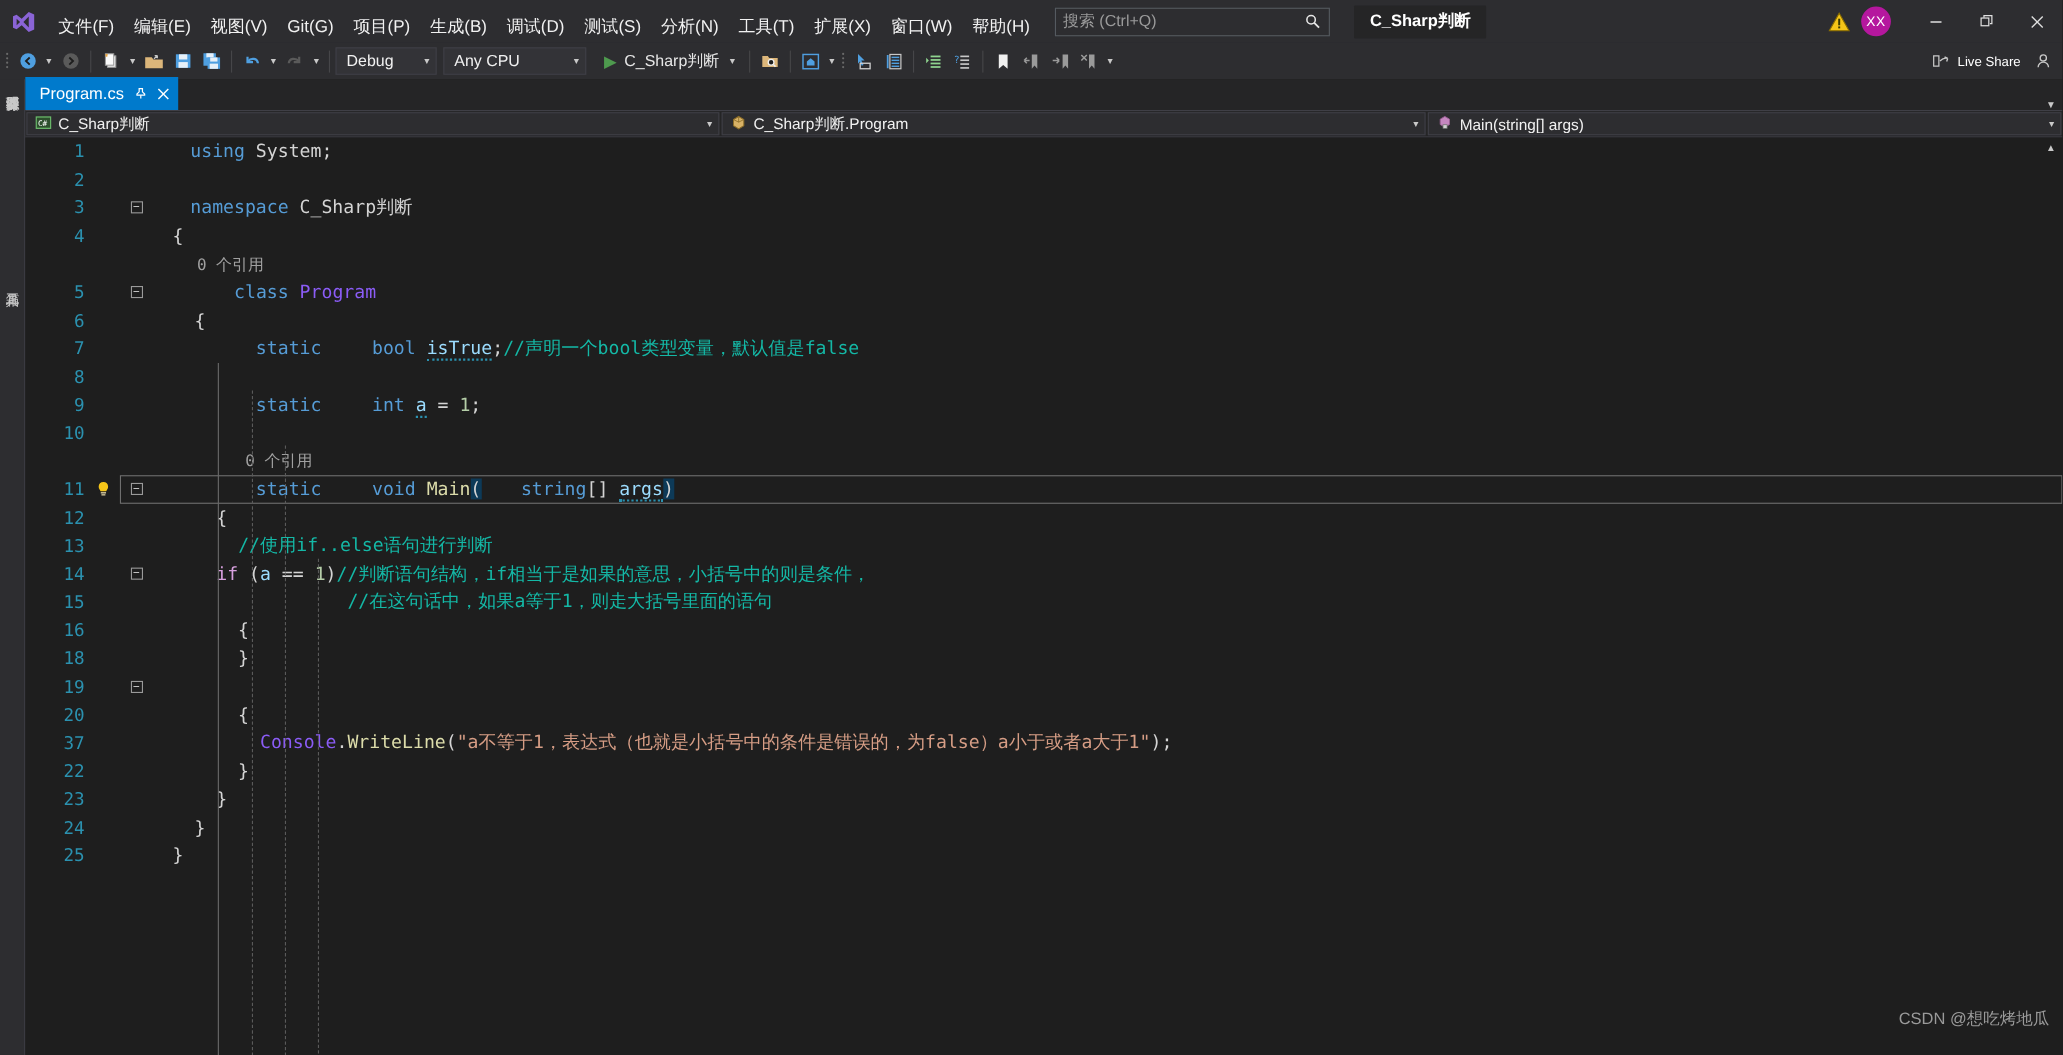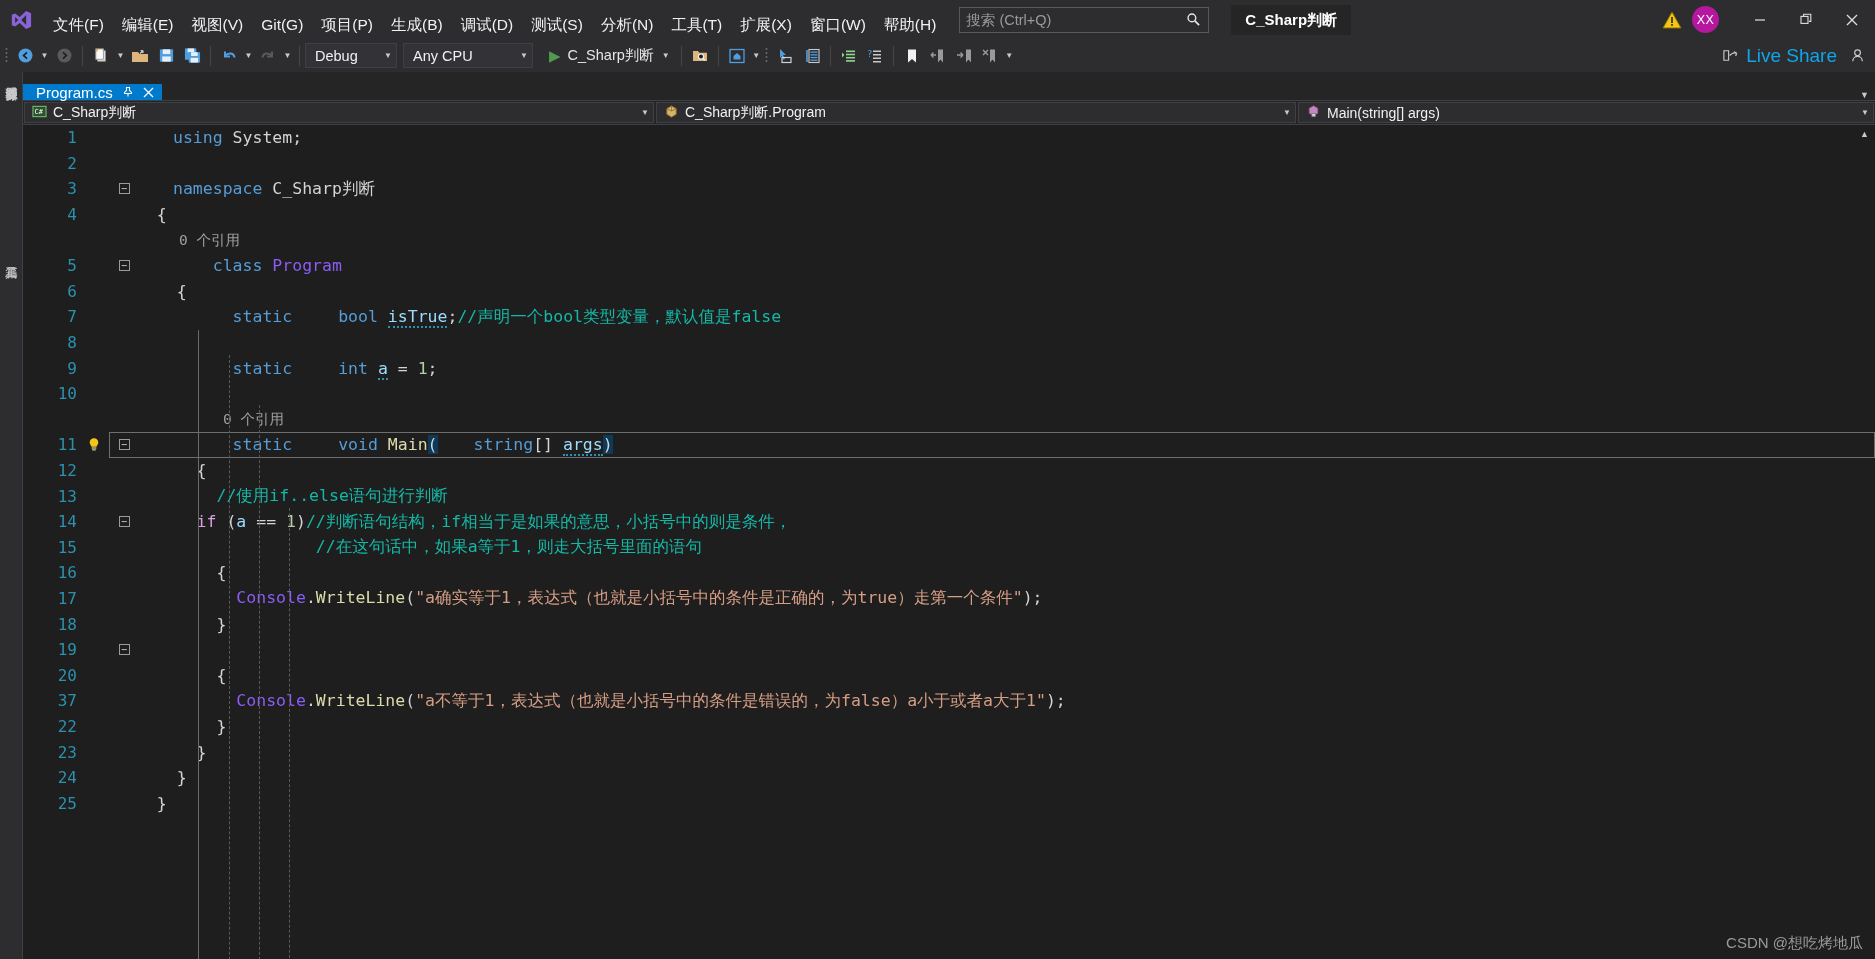--- a/index.html
+++ b/index.html
@@ -61,21 +61,21 @@
   .tb-caret { width: 13px; height: 26px; display:flex; align-items:center; justify-content:center; color:#c9c9c9; font-size:8px;}
   .tb-sep { width: 1px; height: 20px; background: #464649; margin: 0 5px; }
   .combo {
     height: 25px; min-width: 70px; background: #333337; border: 1px solid #3f3f46;
     display: flex; align-items: center; padding: 0 4px 0 9px; color: #f1f1f1; font-size: 14.5px;
   }
   .combo .cap { margin-left: auto; padding-left: 12px; font-size: 8px; color: #c9c9c9; }
   .run-btn { display: flex; align-items: center; height: 26px; padding: 0 6px; color: #e6e6e6; font-size: 14.5px; }
   .play { color: #4e9a4e; font-size: 15px; margin-right: 7px; }
   .live-share {
-    margin-left: auto; display: flex; align-items: center; color: #0ea5e9; font-size: 19px;
+    margin-left: auto; display: flex; align-items: center; color: #ffffff; font-size: 12px;
     padding: 0 8px; height: 27px;
   }
 
   
   .body-row { flex: 1; display: flex; min-height: 0; }
   .left-rail {
     width: 23px; flex: 0 0 23px; background: #2d2d30; position: relative;
     border-right: 1px solid #3f3f46;
   }
   .rail-label {
@@ -85,21 +85,21 @@
     white-space: nowrap; transform: translateX(-50%);
   }
   .rail-label.a { top: 6px; }
   .rail-label.b { top: 185px; }
 
   .editor-col { flex: 1; display: flex; flex-direction: column; min-width: 0; background:#1e1e1e;}
 
   
   .tabstrip { height: 28px; flex: 0 0 28px; background: #252526; display: flex; align-items: flex-end; position: relative;}
   .tab {
-    height: 16px; background: #007acc; color: #ffffff; display: flex; align-items: center;
+    height: 30px; background: #007acc; color: #ffffff; display: flex; align-items: center;
     padding: 0 8px 0 13px; font-size: 15px; gap: 9px;
   }
   .tab .pin, .tab .x { font-size: 14px; color: #ffffff; display:flex; align-items:center; }
   .tabstrip-right { margin-left:auto; display:flex; align-items:center; padding-right:6px; color:#c9c9c9; font-size:9px;}
 
   
   .navbar {
     height: 25px; flex: 0 0 25px; background: #252526; display: flex; align-items: stretch;
     border-top: 1px solid #3f3f46; border-bottom: 1px solid #3f3f46;
   }
@@ -150,21 +150,21 @@
 
   .curline {
     position: absolute; left: 86px; right: 0; height: 25.6px;
     border: 1px solid #6e6e6e; pointer-events: none;
   }
   
   .guide { position: absolute; top: 0; bottom: 0; width: 1px; border-left: 1px dashed #5a5a5a; }
   .guide.solid { border-left: 1px solid #6a6a6a; }
 
   .watermark {
-    position: absolute; right: 12px; bottom: 6px; color: #9a9a9a; font-size: 15px;
+    position: absolute; right: 12px; bottom: 23px; color: #9a9a9a; font-size: 15px;
     font-family: "Liberation Sans", sans-serif;
   }
   .topcaret { position:absolute; right:6px; top:4px; color:#c9c9c9; font-size:9px; }
 </style>
 </head>
 <body>
 
 <div class="app">
 
   <div class="titlebar">
@@ -644,27 +644,20 @@
           </div>
 
           <div class="row">
             <span class="gutter-num">16</span>
             <span class="glyph"></span>
             <span class="changebar green"></span>
             <span class="foldcol"></span>
             <span class="codetext"><span class="pl">        {</span></span>
           </div>
 
-          <div class="row">
-            <span class="gutter-num">17</span>
-            <span class="glyph"></span>
-            <span class="changebar green"></span>
-            <span class="foldcol"></span>
-            <span class="codetext"><span class="pl">          </span><span class="type">Console</span><span class="pl">.</span><span class="mth">WriteLine</span><span class="pl">(</span><span class="str">"a确实等于1，表达式（也就是小括号中的条件是正确的，为true）走第一个条件"</span><span class="pl">);</span></span>
-          </div>
 
           <div class="row">
             <span class="gutter-num">18</span>
             <span class="glyph"></span>
             <span class="changebar green"></span>
             <span class="foldcol"></span>
             <span class="codetext"><span class="pl">        }</span></span>
           </div>
 
           <div class="row">

